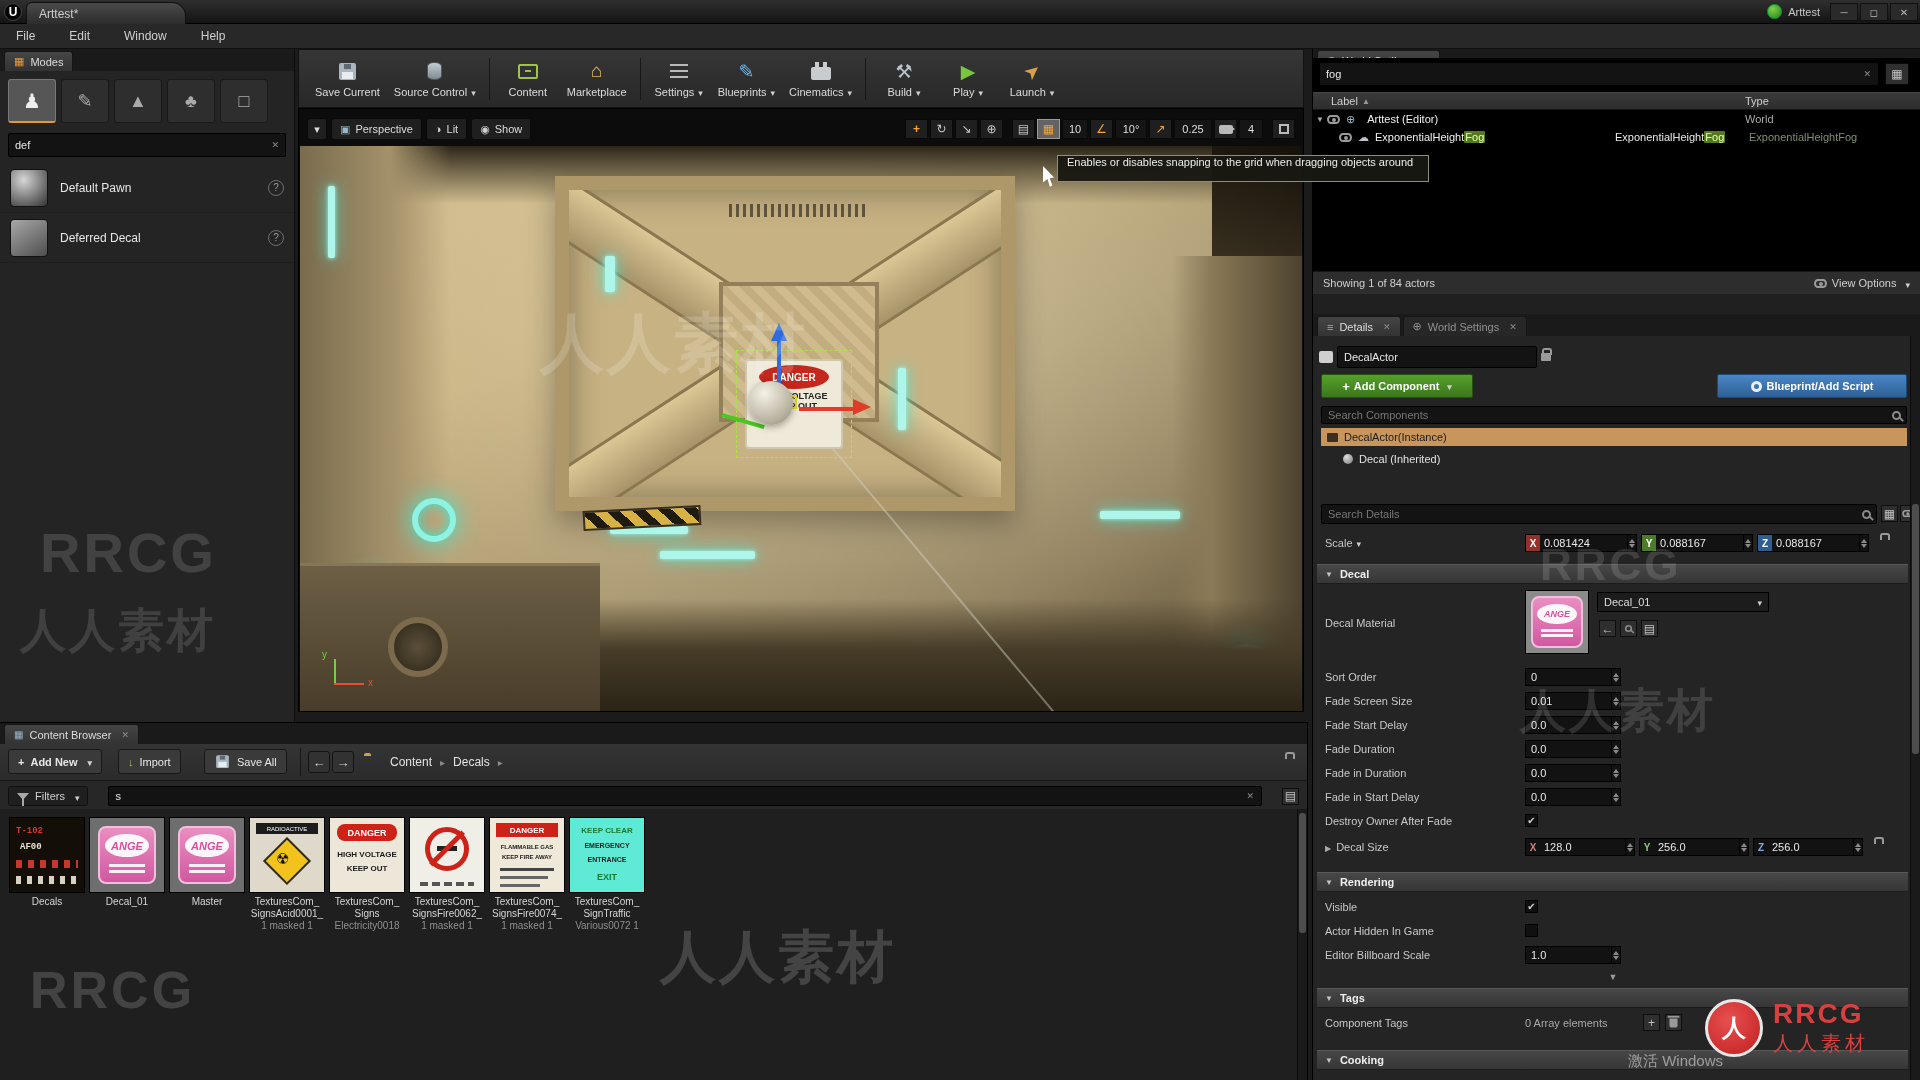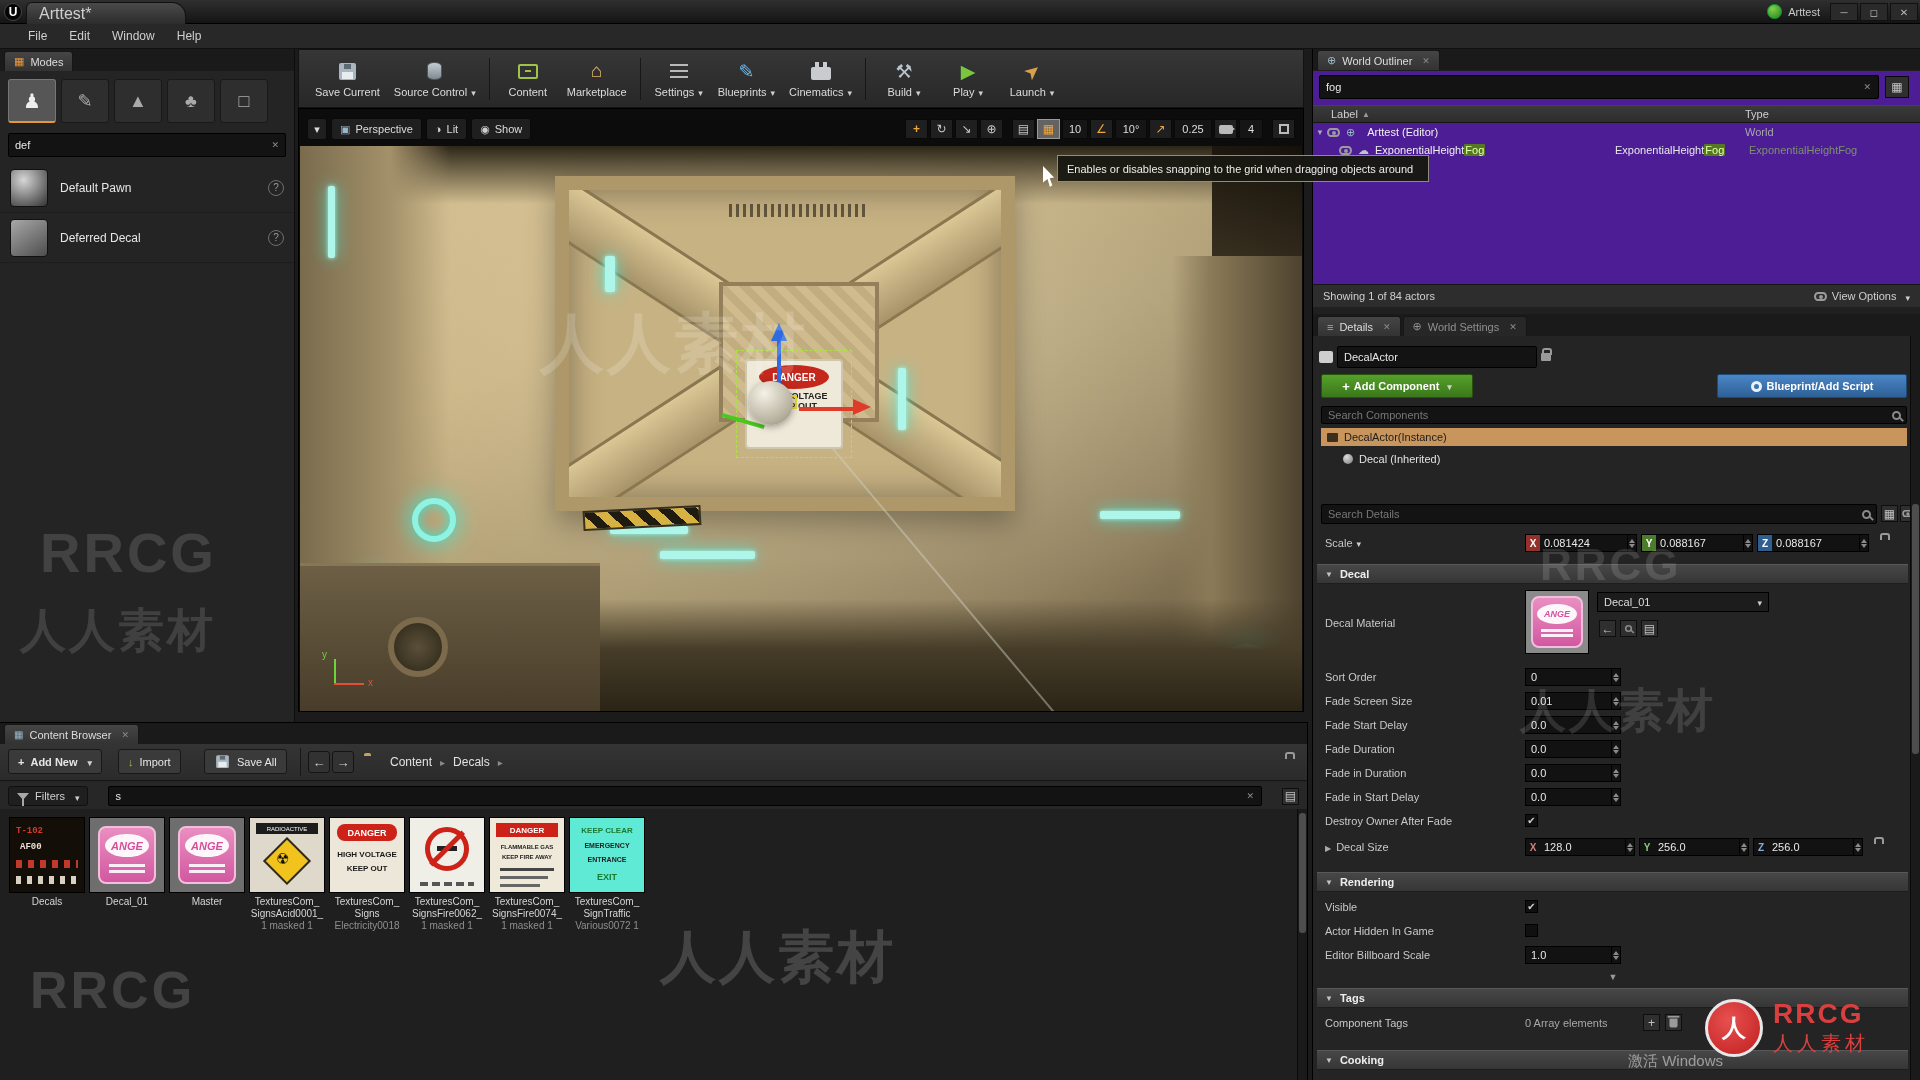--- a/index.html
+++ b/index.html
@@ -3,24 +3,24 @@
 <meta charset="utf-8">
 <style>
 *{margin:0;padding:0;box-sizing:border-box}
 html,body{background:#0b0b0b}
 #root{position:relative;width:1920px;height:1080px;background:#1b1b1b;font-family:"Liberation Sans",sans-serif;color:#ddd;overflow:hidden}
 .ab{position:absolute}
 .fx{display:flex;align-items:center}
 
 #titlebar{left:0;top:0;width:1920px;height:24px;background:linear-gradient(#2f2f2f,#141414);border-bottom:1px solid #000}
 .ue-logo{left:4px;top:3px;width:18px;height:18px;border-radius:50%;background:#050505;color:#fff;font-weight:bold;font-size:12px;display:flex;align-items:center;justify-content:center;border:1px solid #444}
-.tb-tab{left:26px;top:2px;width:160px;height:22px;background:linear-gradient(#4a4a4a,#2c2c2c);border-radius:6px 14px 0 0;color:#cfcfcf;font-size:16px;display:flex;align-items:center;padding:0 12px;border:1px solid #111;border-bottom:none}
+.tb-tab{left:26px;top:2px;width:160px;height:22px;background:linear-gradient(#4a4a4a,#2c2c2c);border-radius:6px 14px 0 0;color:#cfcfcf;font-size:12px;display:flex;align-items:center;padding:0 12px;border:1px solid #111;border-bottom:none}
 .win-ctl{width:28px;height:18px;display:flex;align-items:center;justify-content:center;color:#bbb;font-size:10px;background:#2a2a2a;border:1px solid #111}
 .avatar{width:15px;height:15px;border-radius:50%;background:radial-gradient(circle at 35% 30%,#7fd24a,#2f7d1e);border:1px solid #0a3}
-#menubar{left:0;top:24px;width:1920px;height:25px;background:#282828;border-bottom:1px solid #101010;display:flex;align-items:center;padding-left:18px;gap:2px}
+#menubar{left:0;top:24px;width:1920px;height:25px;background:#282828;border-bottom:1px solid #101010;display:flex;align-items:center;padding-left:6px;gap:14px}
 .menu-item{font-size:12px;color:#cfcfcf;padding:3px 10px;cursor:default}
 
 .tabbar{background:#1a1a1a;display:flex;align-items:flex-end;padding:1px 4px 0;gap:2px}
 .ptab{height:20px;background:linear-gradient(#454545,#333);border:1px solid #161616;border-bottom:none;border-radius:3px 3px 0 0;display:flex;align-items:center;gap:6px;padding:0 9px;font-size:11px;color:#ddd}
 .ptab.inactive{background:#272727;color:#909090}
 .xcl{font-size:9px;color:#8a8a8a;margin-left:4px}
 .xcl::after{content:"✕"}
 .car::after{content:"▾";font-size:9px;color:#cfcfcf;margin-left:4px}
 .sinput{background:#131313;border:1px solid #000;border-radius:2px;display:flex;align-items:center;color:#e8e8e8}
 .sinput input{flex:1;background:transparent;border:none;outline:none;color:#e8e8e8;font-size:11px;font-family:inherit;padding:0 6px;min-width:0}
@@ -95,21 +95,21 @@
 .tile{position:absolute;width:78px}
 .thumb{width:76px;height:76px;border:1px solid #000;position:relative;overflow:hidden;margin:0 auto;background:#6e6e6e}
 .cap{margin-top:3px;text-align:center;font-size:10px;line-height:12px;color:#d6d6d6;word-break:break-all}
 .cap .l3{color:#8f8f8f}
 .pinksign{position:absolute;inset:8px;background:linear-gradient(#e98fc1,#d258a0);border-radius:8px;border:2px solid #f3bede}
 .pinksign .oval{position:absolute;left:9%;top:12%;width:82%;height:42%;background:#fdf7fb;border-radius:50%;display:flex;align-items:center;justify-content:center;color:#d5509c;font-weight:bold;font-style:italic}
 .pinksign .ln{position:absolute;left:16%;width:68%;height:3px;background:rgba(255,255,255,.9)}
 .redband{position:absolute;top:6px;left:7px;right:7px;height:17px;background:#cc2218;border-radius:8px;color:#fff;font-size:9px;font-weight:bold;display:flex;align-items:center;justify-content:center}
 
 .wm{position:absolute;z-index:55;color:rgba(255,255,255,.17);font-weight:bold;pointer-events:none;letter-spacing:3px;white-space:nowrap}
-#tooltip{position:absolute;left:1057px;top:155px;width:372px;height:27px;background:rgba(24,24,18,.96);border:1px solid #8d8d7c;color:#ececec;font-size:11px;display:flex;align-items:center;padding:0 9px;z-index:60;white-space:nowrap}
+#tooltip{position:absolute;left:1057px;top:155px;width:372px;height:27px;background:rgba(24,24,18,.96);border:1px solid #8d8d7c;color:#ececec;font-size:11px;display:flex;padding:0 9px;z-index:60;white-space:nowrap}
 #cursor{position:absolute;left:1043px;top:166px;width:15px;height:21px;background:#fff;clip-path:polygon(0 0,0 78%,30% 62%,46% 100%,62% 92%,45% 58%,74% 55%);z-index:70;filter:drop-shadow(1px 1px 1px #000)}
 .scrtrack{position:absolute;background:#1a1a1a;border-left:1px solid #0a0a0a}
 .scrthumb{position:absolute;left:1px;right:1px;background:#4d4d4d;border-radius:3px}
 </style>
 </head>
 <body>
 
 <div id="root">
 
   <div id="titlebar" class="ab">
@@ -353,21 +353,21 @@
 
   <div id="rightpanel" class="ab">
 
     <div class="tabbar ab" style="left:0;top:0;right:0;height:21px">
       <div class="ptab">
         <span style="color:#9ab6c8;font-size:11px">⊕</span>
         <span>World Outliner</span>
         <span class="xcl"></span>
       </div>
     </div>
-    <div class="ab" style="left:0;top:22px;right:0;height:236px;background:#4c1d95">
+    <div class="ab" style="left:0;top:9px;right:0;height:236px;background:#000000">
       <div class="sinput ab" style="left:6px;top:4px;width:560px;height:24px">
         <input value="fog" style="">
         <span class="xcl" style="margin-right:7px"></span>
       </div>
       <div class="ab vpico" style="left:572px;top:5px;width:24px;height:22px;background:#2f2f2f">▦</div>
       <div class="ab colhdr fx" style="left:0;top:34px;right:0;height:18px">
         <span style="padding-left:18px">Label</span>
         <span style="font-size:8px;margin-left:4px;color:#999">▲</span>
         <span style="position:absolute;left:432px">Type</span>
       </div>

